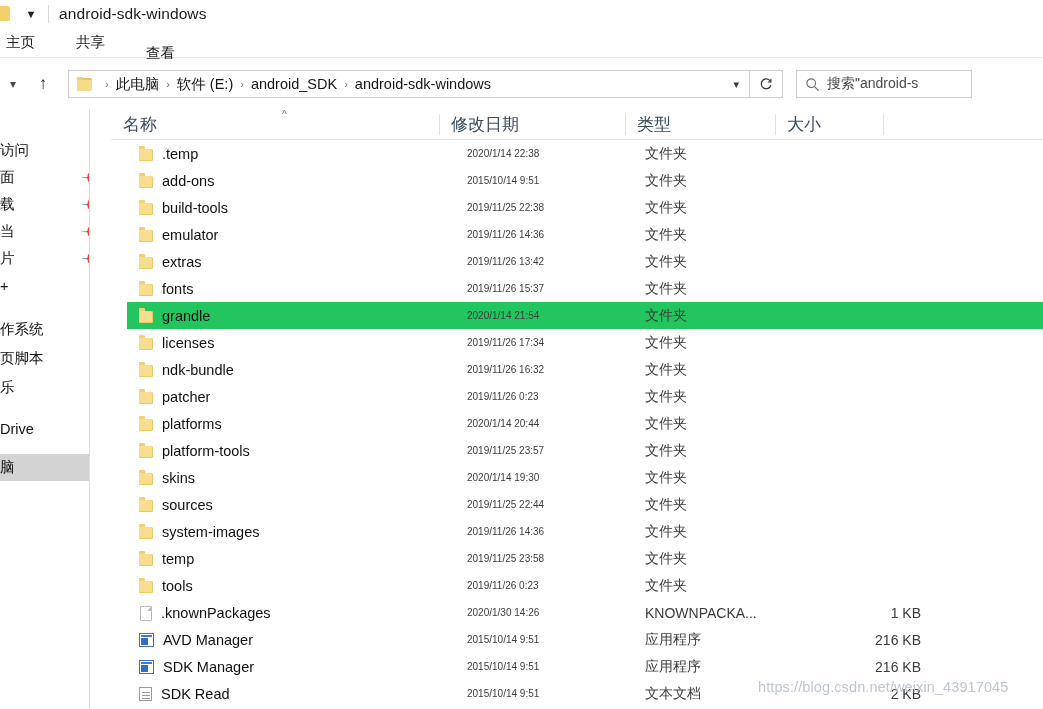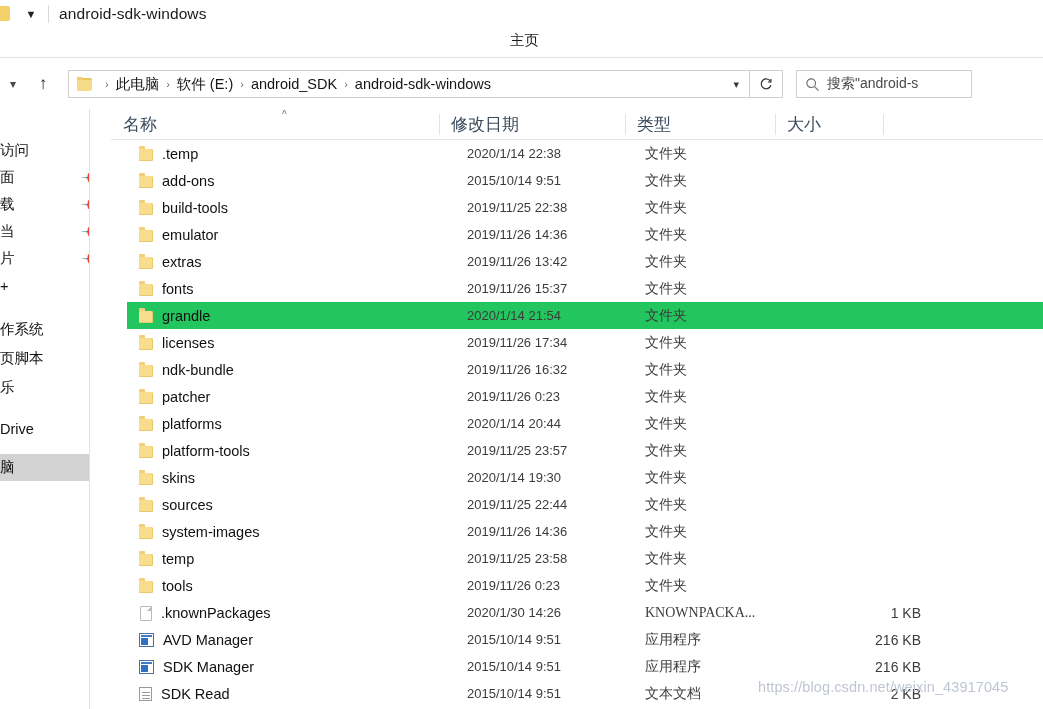--- a/index.html
+++ b/index.html
@@ -37,21 +37,21 @@
   .win-title {
     font-size: 15.5px; color: #1a1a1a; letter-spacing: 0.1px;
     white-space: nowrap;
   }
 
   
   .ribbon {
     position: absolute; left: 0; top: 27px; width: 1043px; height: 31px;
     background: #ffffff;
     border-bottom: 1px solid #e3e3e3;
-    display: flex; align-items: center; flex-direction: column;
+    display: flex; align-items: center;
   }
   .ribbon-tab {
     font-size: 14.5px; color: #1d1d1d;
     padding: 4px 0px; margin-right: 0px;
     white-space: nowrap; cursor: default;
   }
   .ribbon-tab.t1 { margin-left: 6px; }
   .ribbon-tab.t2 { margin-left: 41px; }
   .ribbon-tab.t3 { margin-left: 41px; margin-top: 23px; }
 
@@ -176,22 +176,22 @@
     position: relative; height: 27px; width: 932px;
     display: block;
   }
   .row.sel { background: #22c55e; }
   .cell {
     position: absolute; top: 0; height: 27px;
     display: flex; align-items: center;
     font-size: 14.5px; white-space: nowrap;
   }
   .c-name { left: 12px; color: #111; }
-  .c-date { left: 340px; color: #3c3c3c; font-size: 13px; }
-  .c-type { left: 518px; color: #3c3c3c; font-size: 14px; font-family: Liberation Serif, serif; }
+  .c-date { left: 340px; color: #3c3c3c; font-size: 10px; }
+  .c-type { left: 518px; color: #3c3c3c; font-size: 14px; }
   .c-size { left: 680px; width: 114px; justify-content: flex-end; color: #3c3c3c; font-size: 14px; }
 
   
   .ic { width: 16px; height: 16px; flex: none; margin-right: 9px; position: relative; }
   .ic-folder {
     background: #f8dd8e;
     border-radius: 1px 2px 2px 1px;
     width: 14px; height: 12px; margin-top: 2px;
     box-shadow: inset -1px 0 0 #e9c866, inset 0 -1px 0 #e9c866;
   }

